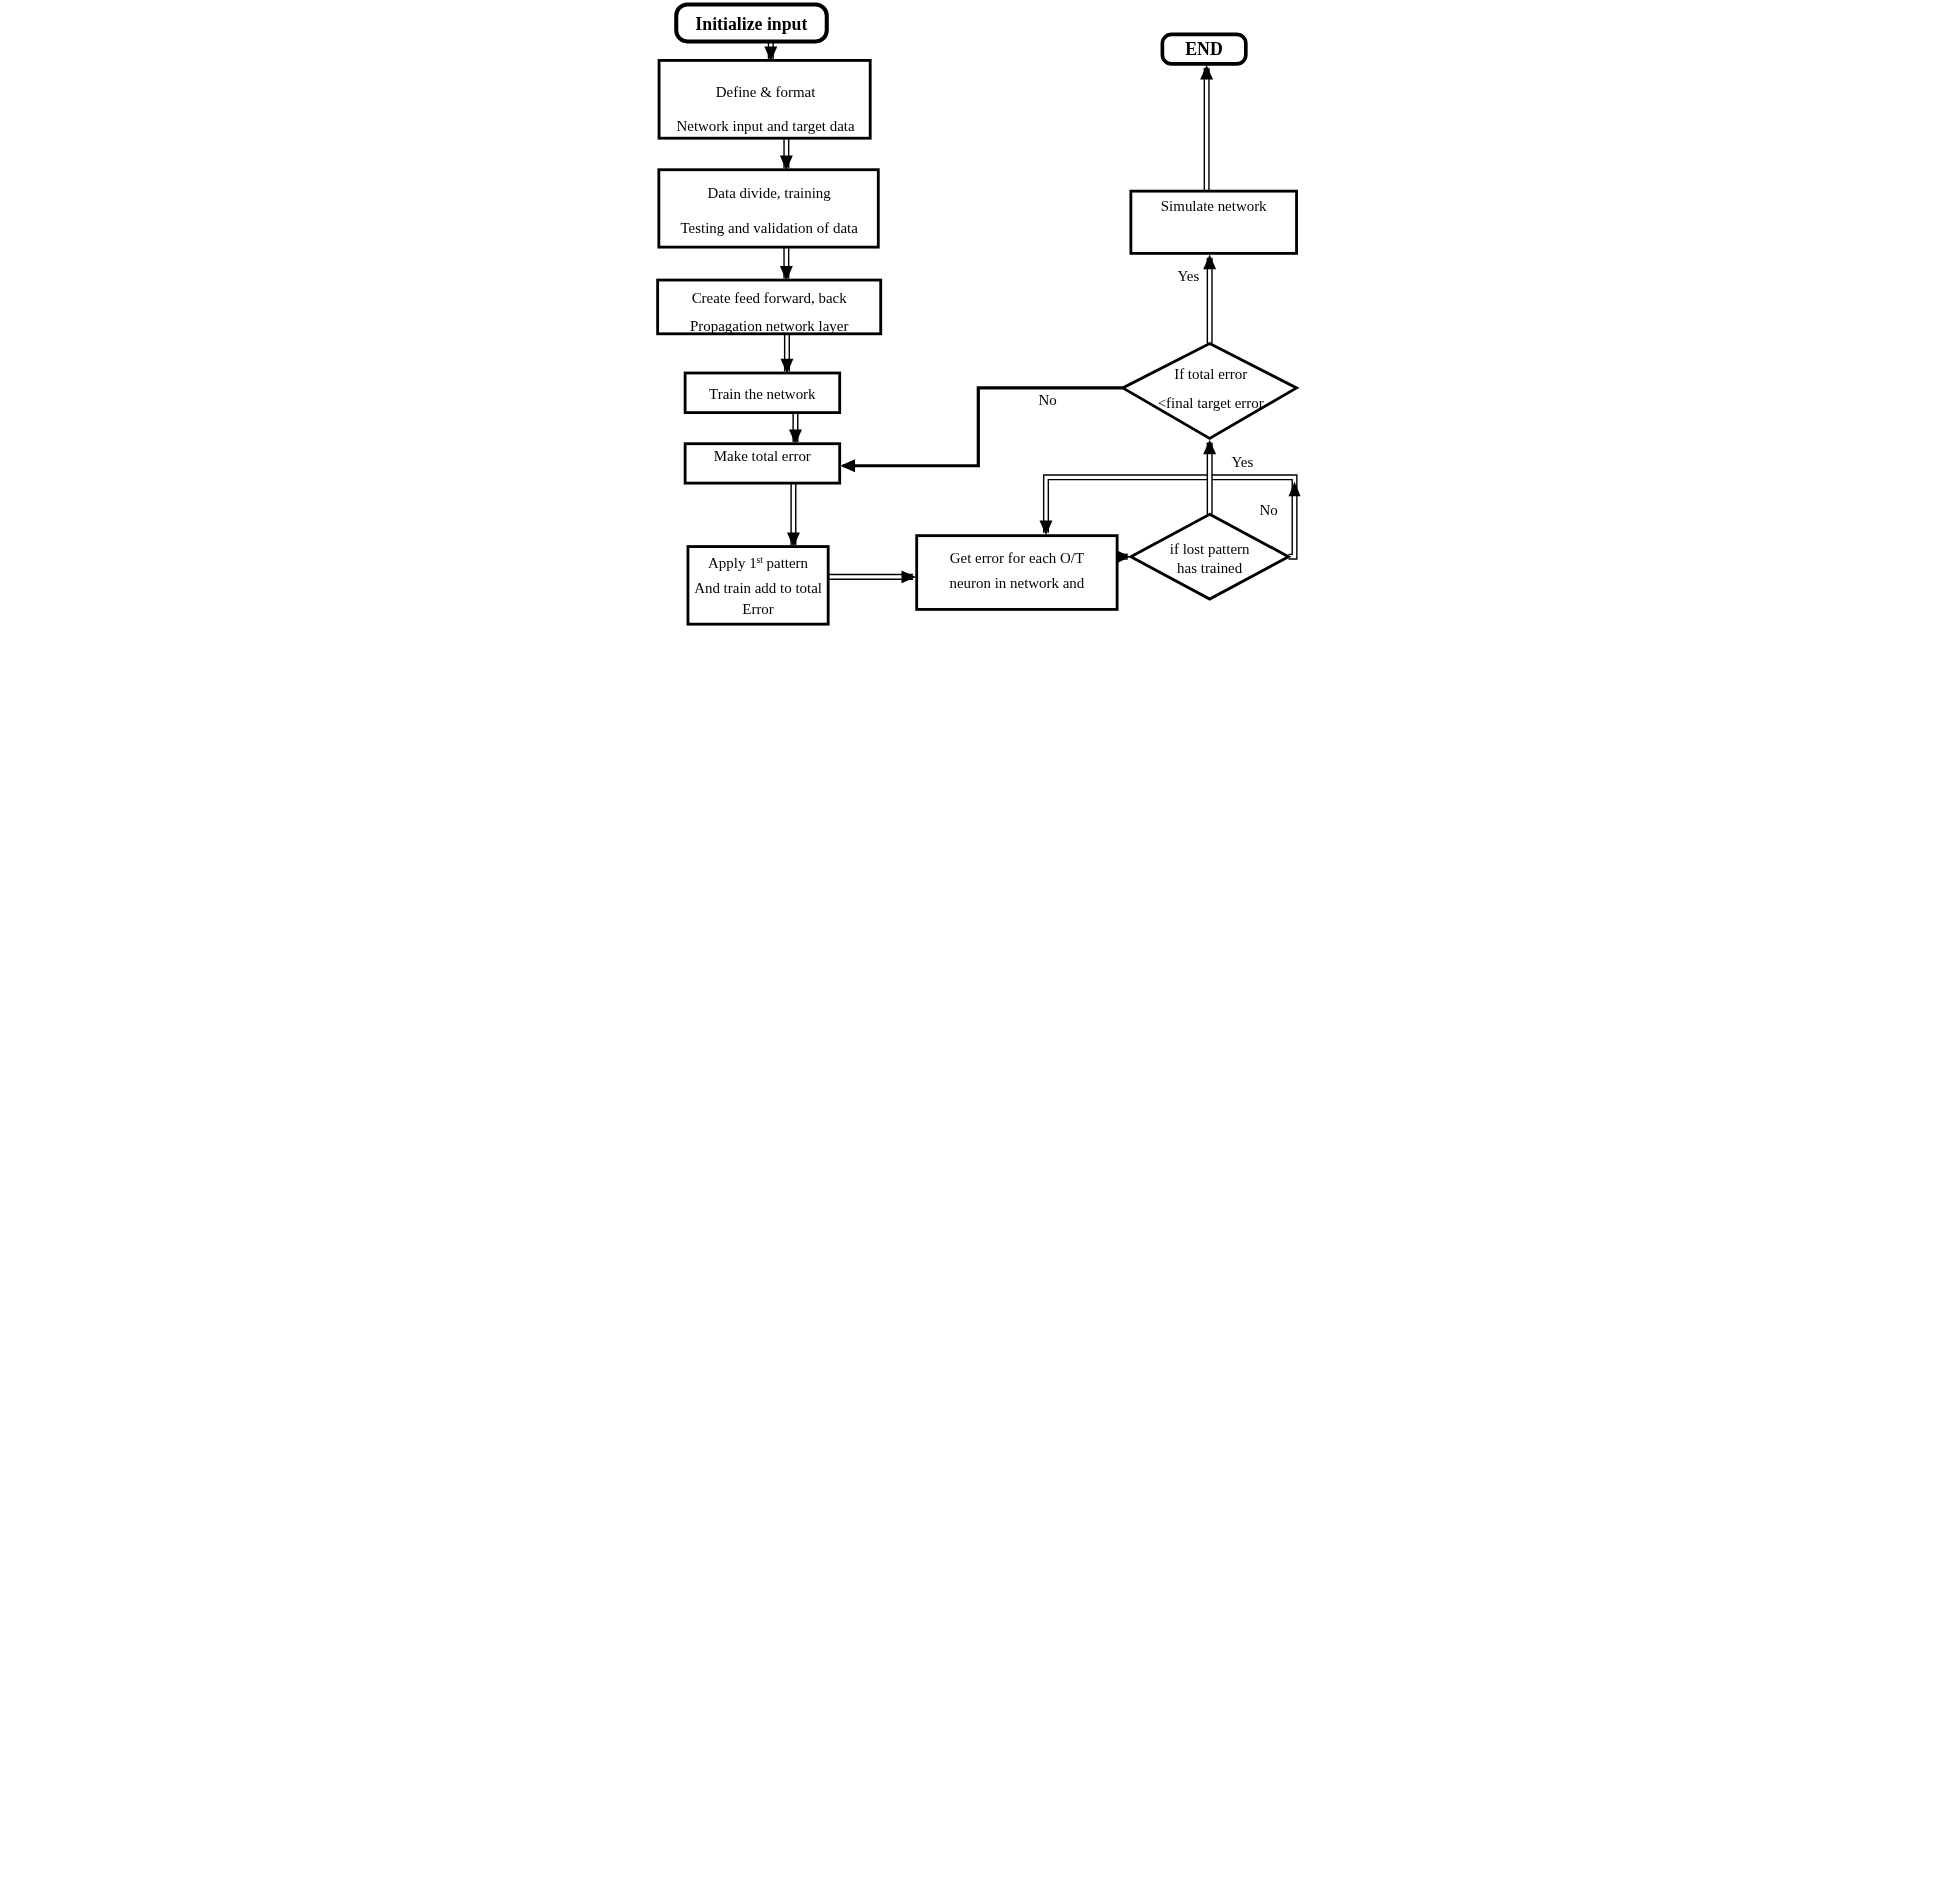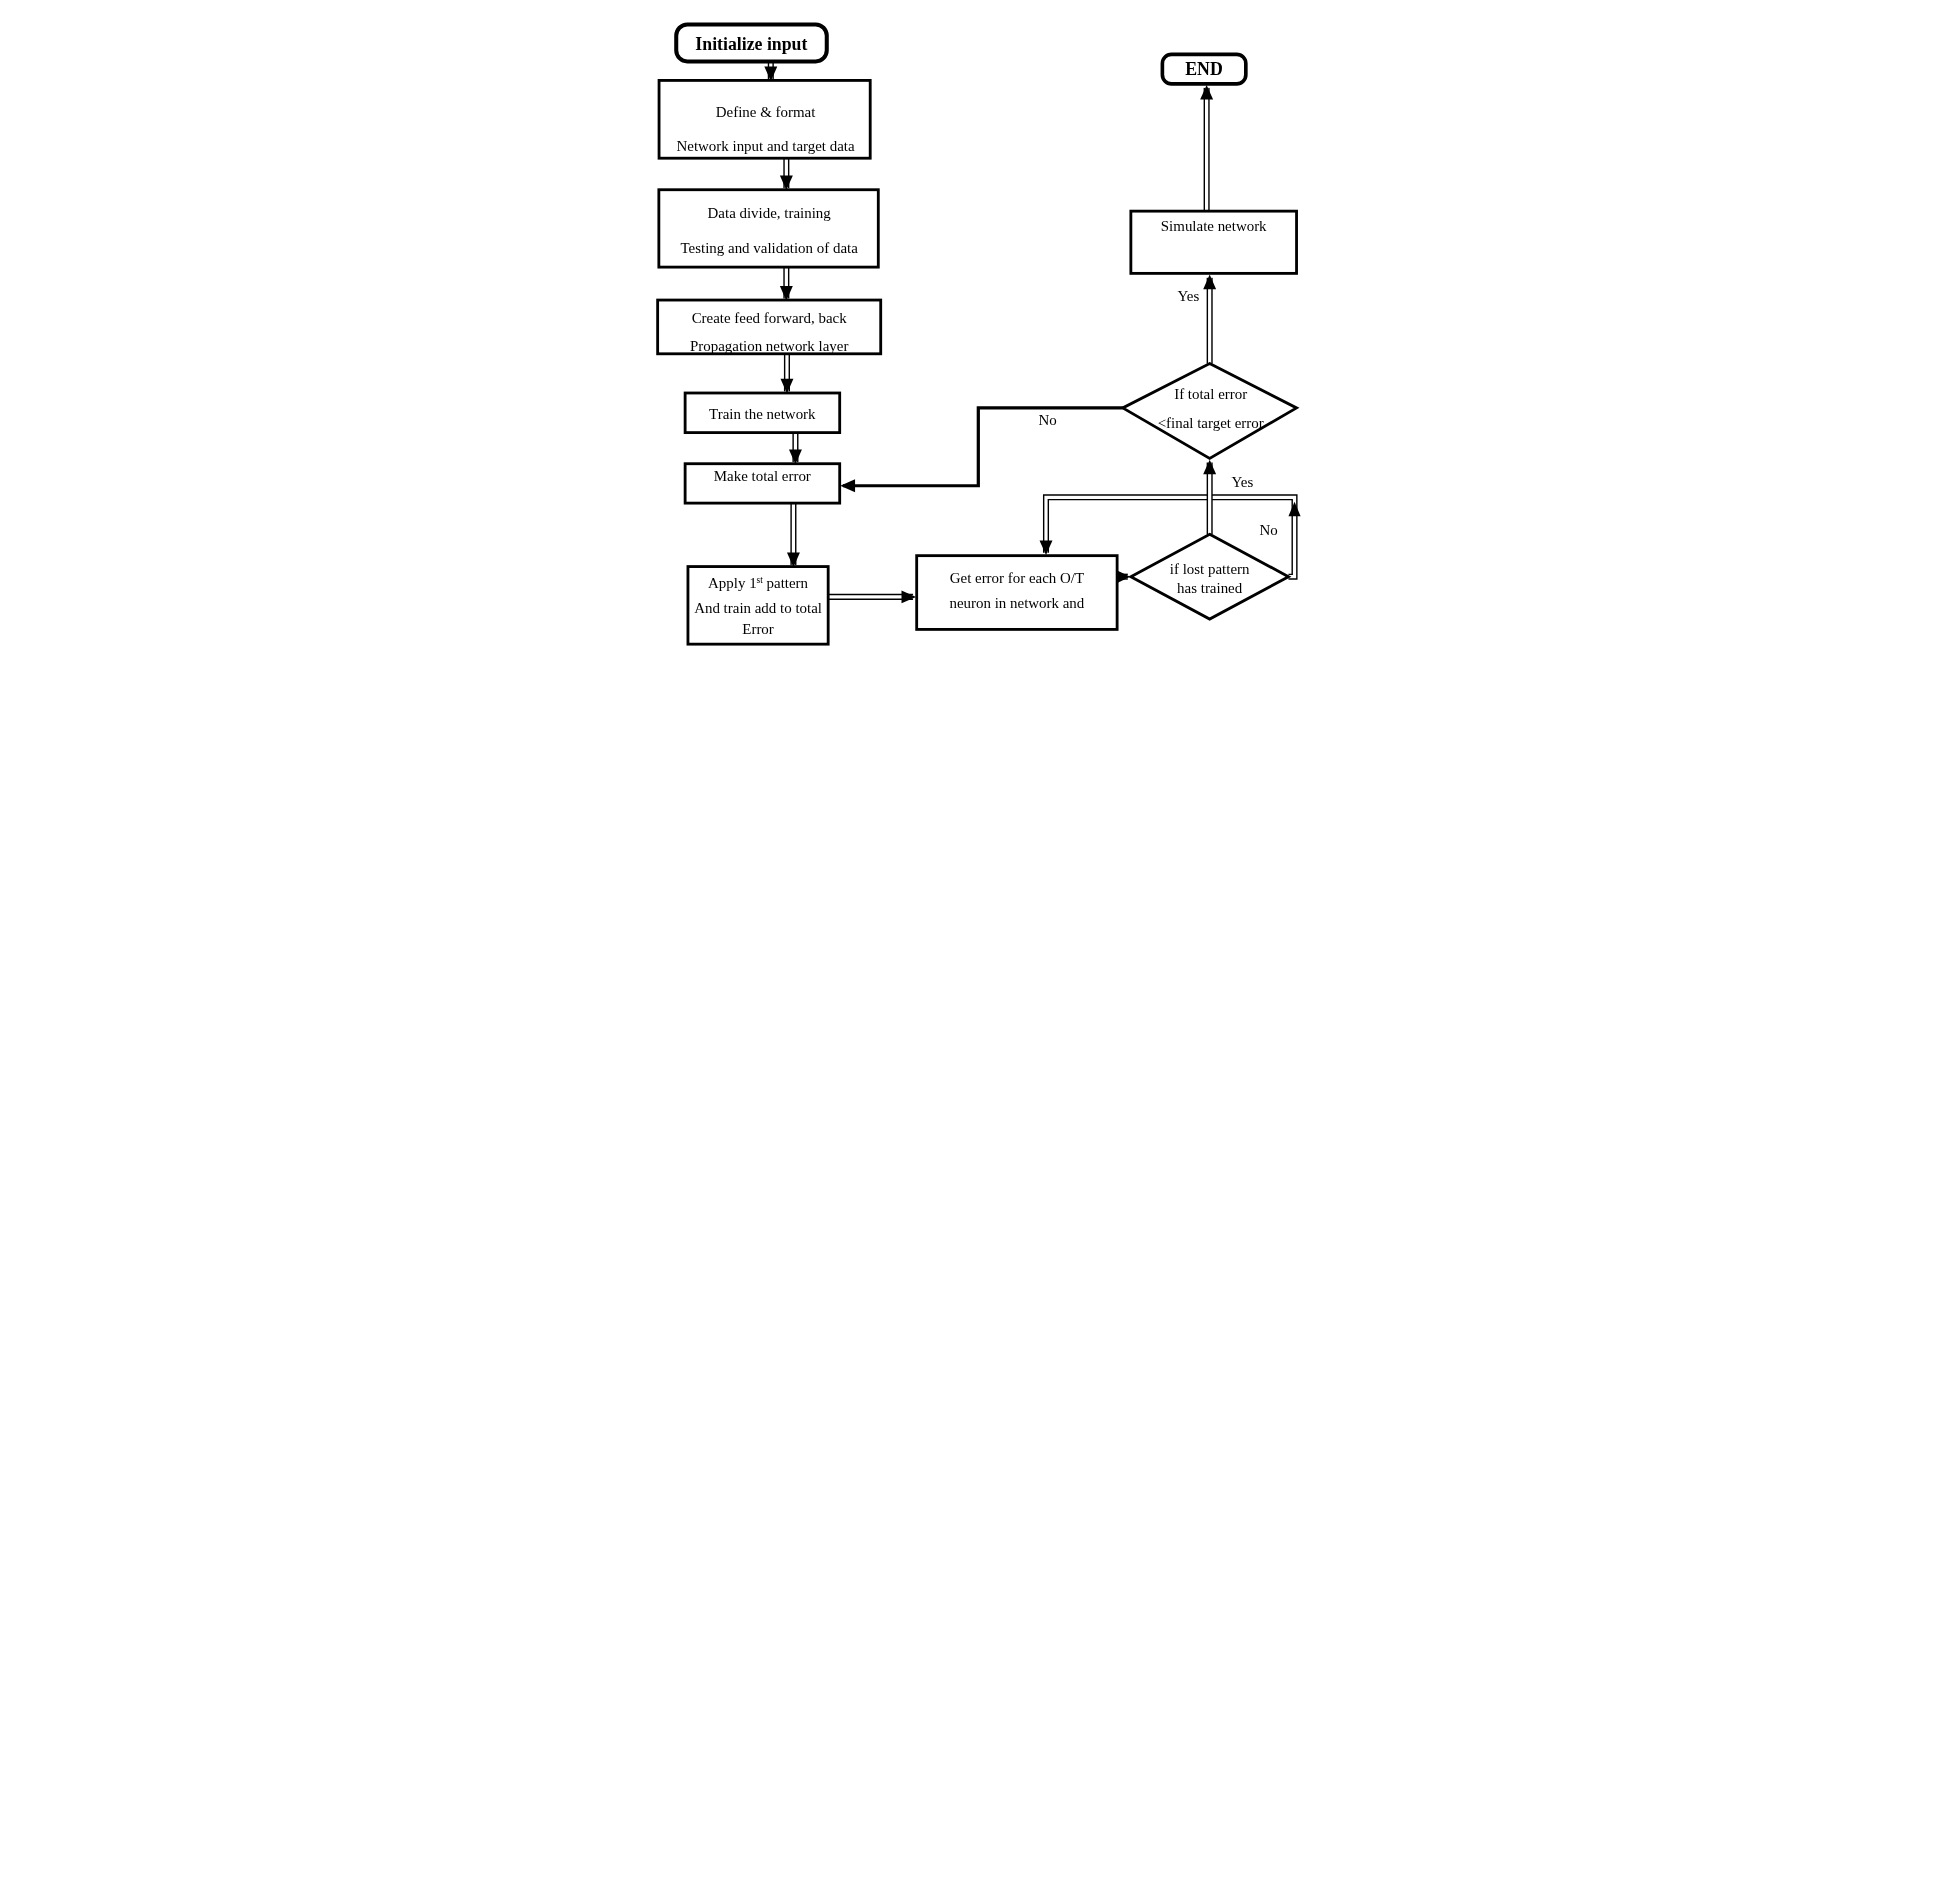--- a/index.html
+++ b/index.html
@@ -7,21 +7,20 @@
     padding: 0;
     background: #ffffff;
   }
   body {
     display: flex;
     justify-content: center;
     font-family: "Liberation Serif", "DejaVu Serif", serif;
   }
   .stage {
     width: min(100vw, 647px);
-    margin-top: 20px;
   }
   .stage svg {
     display: block;
     width: 100%;
     height: auto;
   }
   
   .edl  { stroke: #000000; stroke-width: 30; fill: none; stroke-linejoin: miter; }
   .edlc { stroke: #ffffff; stroke-width: 16; fill: none; stroke-linejoin: miter; }
   

